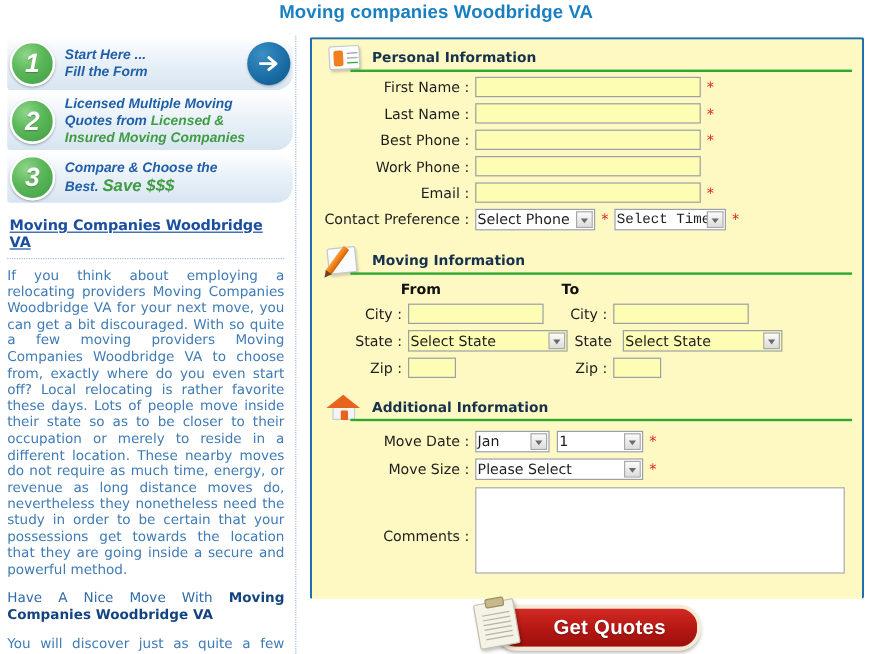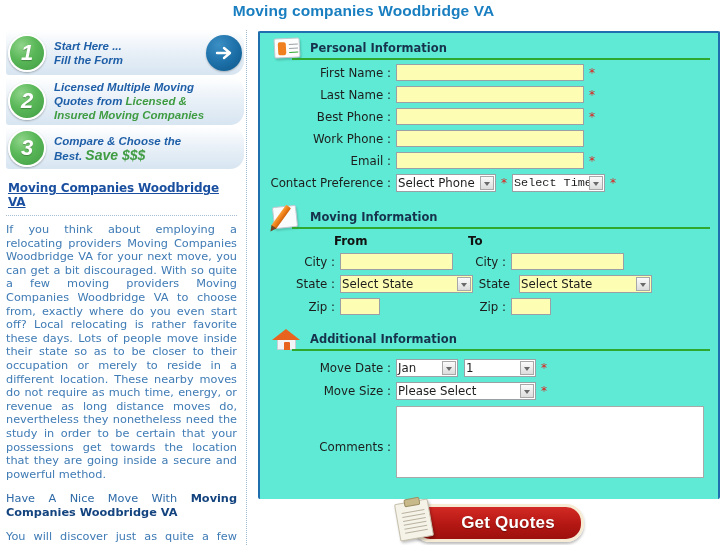--- a/index.html
+++ b/index.html
@@ -119,21 +119,21 @@
     font-family: "DejaVu Sans", sans-serif;
   }
   .side-p b { color: #14447f; }
   .side-h { color: #2f6ba8; }
 
   
   .form-panel {
     position: absolute;
     left: 258px; top: 31px;
     width: 462px; height: 468px;
-    background: #5eead4;
+    background: #fef9c3;
     border: 2px solid #1f6fae;
     border-bottom: none;
     border-radius: 2px;
   }
 
   .section-head {
     position: relative;
     height: 22px;
     margin: 4px 8px 0 8px;
     padding-left: 42px;

